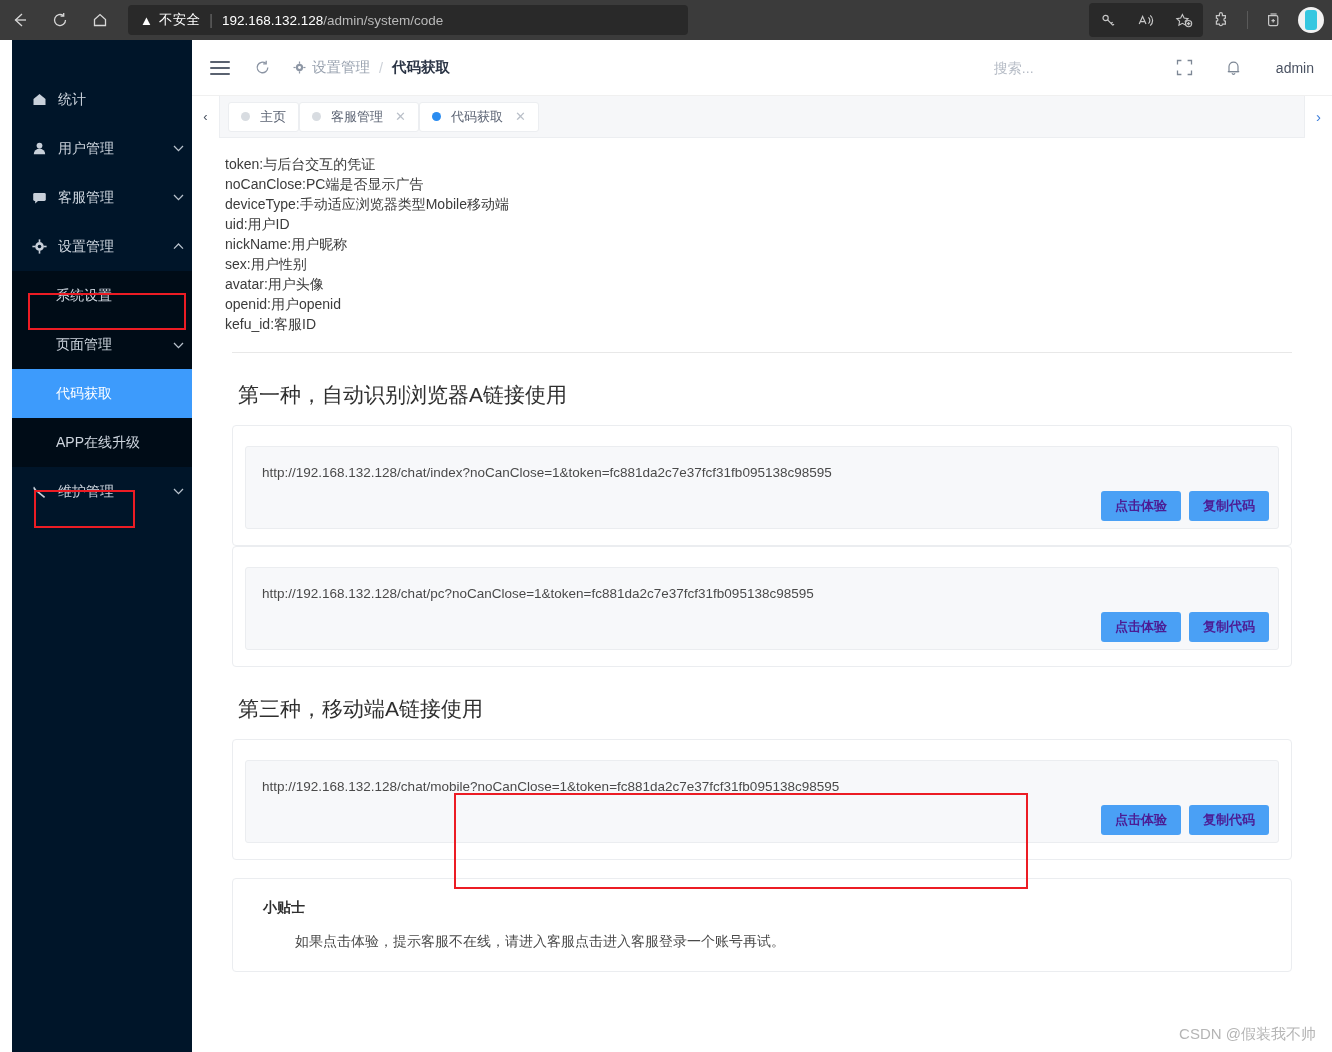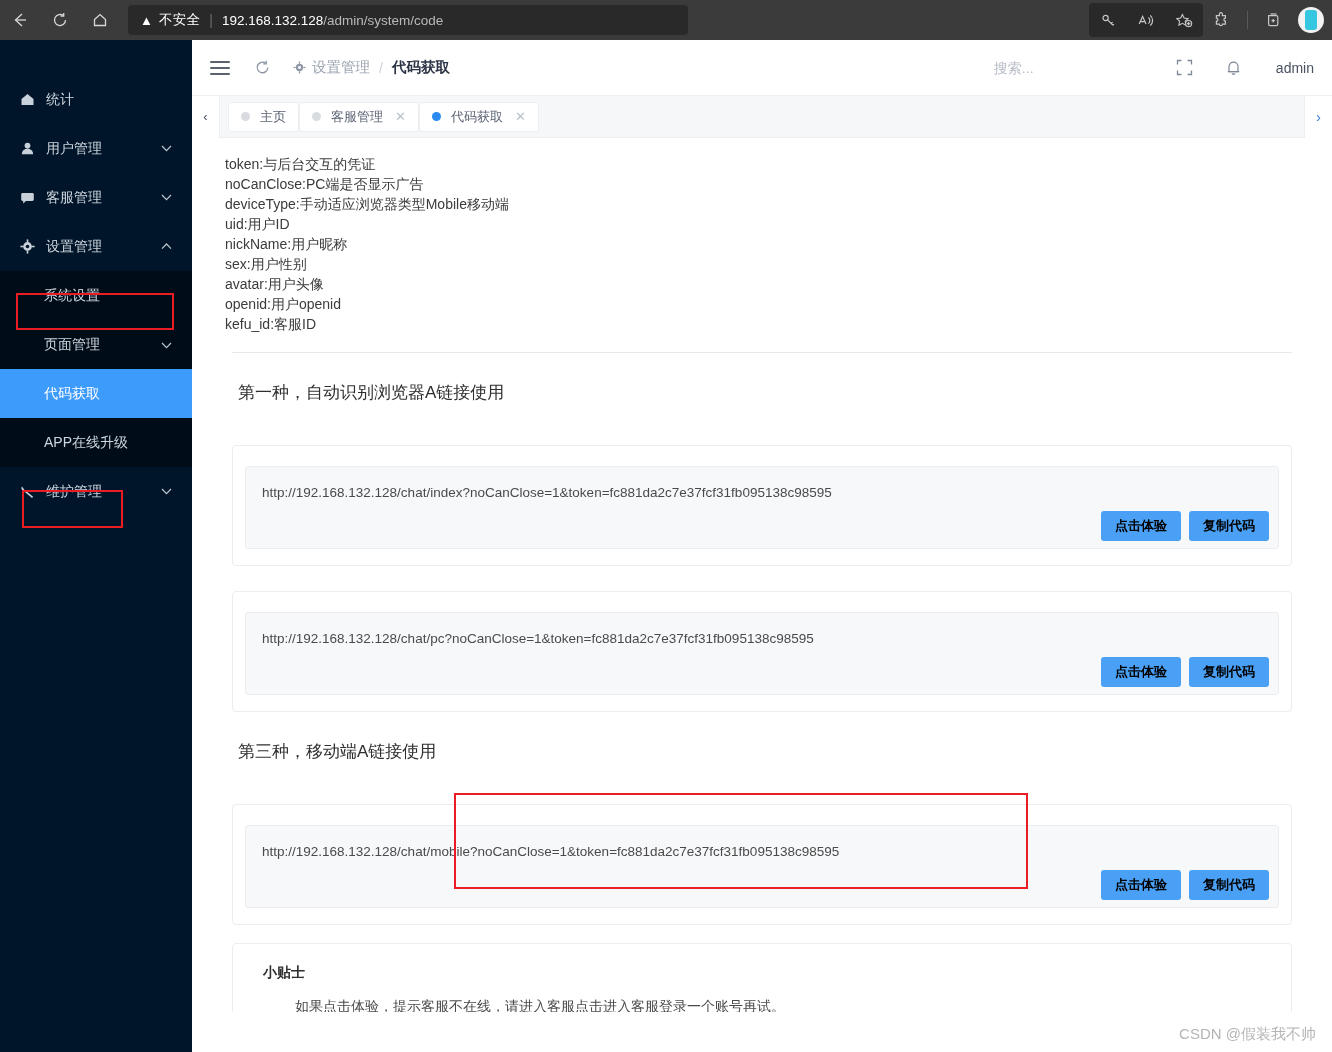--- a/index.html
+++ b/index.html
@@ -43,21 +43,21 @@
     width: 26px; height: 26px; border-radius: 50%;
     background: #f2f2f2; margin: 0 4px 0 6px; position: relative; overflow: hidden;
   }
   #avatar::after {
     content: ""; position: absolute; left: 7px; top: 3px; width: 12px; height: 20px;
     background: #35c7e0; border-radius: 3px;
   }
 
   
   #sidebar {
-    position: absolute; left: 0; top: 40px; width: 192px; height: 1012px;
+    position: absolute; left: 12px; top: 40px; width: 192px; height: 1012px;
     background: #001529; color: #c5cdd6; font-size: 14px; overflow: hidden;
   }
   .menu-item {
     height: 49px; display: flex; align-items: center;
     padding-left: 18px; position: relative; color: #cdd5de;
   }
   .menu-item .mi-icon {
     width: 18px; display: inline-flex; align-items: center; justify-content: center;
     margin-right: 10px; color: #c8d0da;
   }
@@ -137,35 +137,35 @@
     position: relative;
   }
   #param-list {
     padding: 16px 0 0 33px; font-size: 14px; color: #3b3b3b; line-height: 20px;
   }
   #param-list div { margin-bottom: 0px; }
   #divider { height: 1px; background: #e8e8e8; margin: 18px 40px 0 40px; }
 
   .section { padding: 0 40px; }
   .section-title {
-    font-size: 17px; color: #2f2f2f; padding: 28px 0 16px 6px; font-weight: normal;
+    font-size: 21px; color: #2f2f2f; padding: 28px 0 16px 6px; font-weight: normal;
   }
   .panel {
     border: 1px solid #ebedf0; border-radius: 4px; background: #fff;
-    padding: 20px 12px 16px 12px; position: relative; margin-top: 25px;
+    padding: 20px 12px 16px 12px; position: relative;
   }
   .url-box {
     background: #f7f8fa; border: 1px solid #ebedf0; border-radius: 3px;
     padding: 18px 16px 48px 16px; font-size: 13.5px; color: #4a4a4a;
   }
   .btn-row {
     position: absolute; right: 22px; bottom: 24px; display: flex; gap: 8px;
   }
   .btn {
-    background: #4aa0f5; color: #000000; font-size: 13px; font-weight: bold;
+    background: #4aa0f5; color: #4c1d95; font-size: 13px; font-weight: bold;
     border: none; border-radius: 3px; padding: 7px 14px; line-height: 1.2;
     font-family: "Liberation Sans", sans-serif;
   }
   #redbox-pc {
     position: absolute; left: 262px; top: 655px; width: 574px; height: 96px;
     border: 2px solid #ec1c24; pointer-events: none; z-index: 5;
   }
   #tips-panel {
     margin: 18px 40px 0 40px; border: 1px solid #ebedf0; border-radius: 4px;
     padding: 20px 24px 20px 30px;

